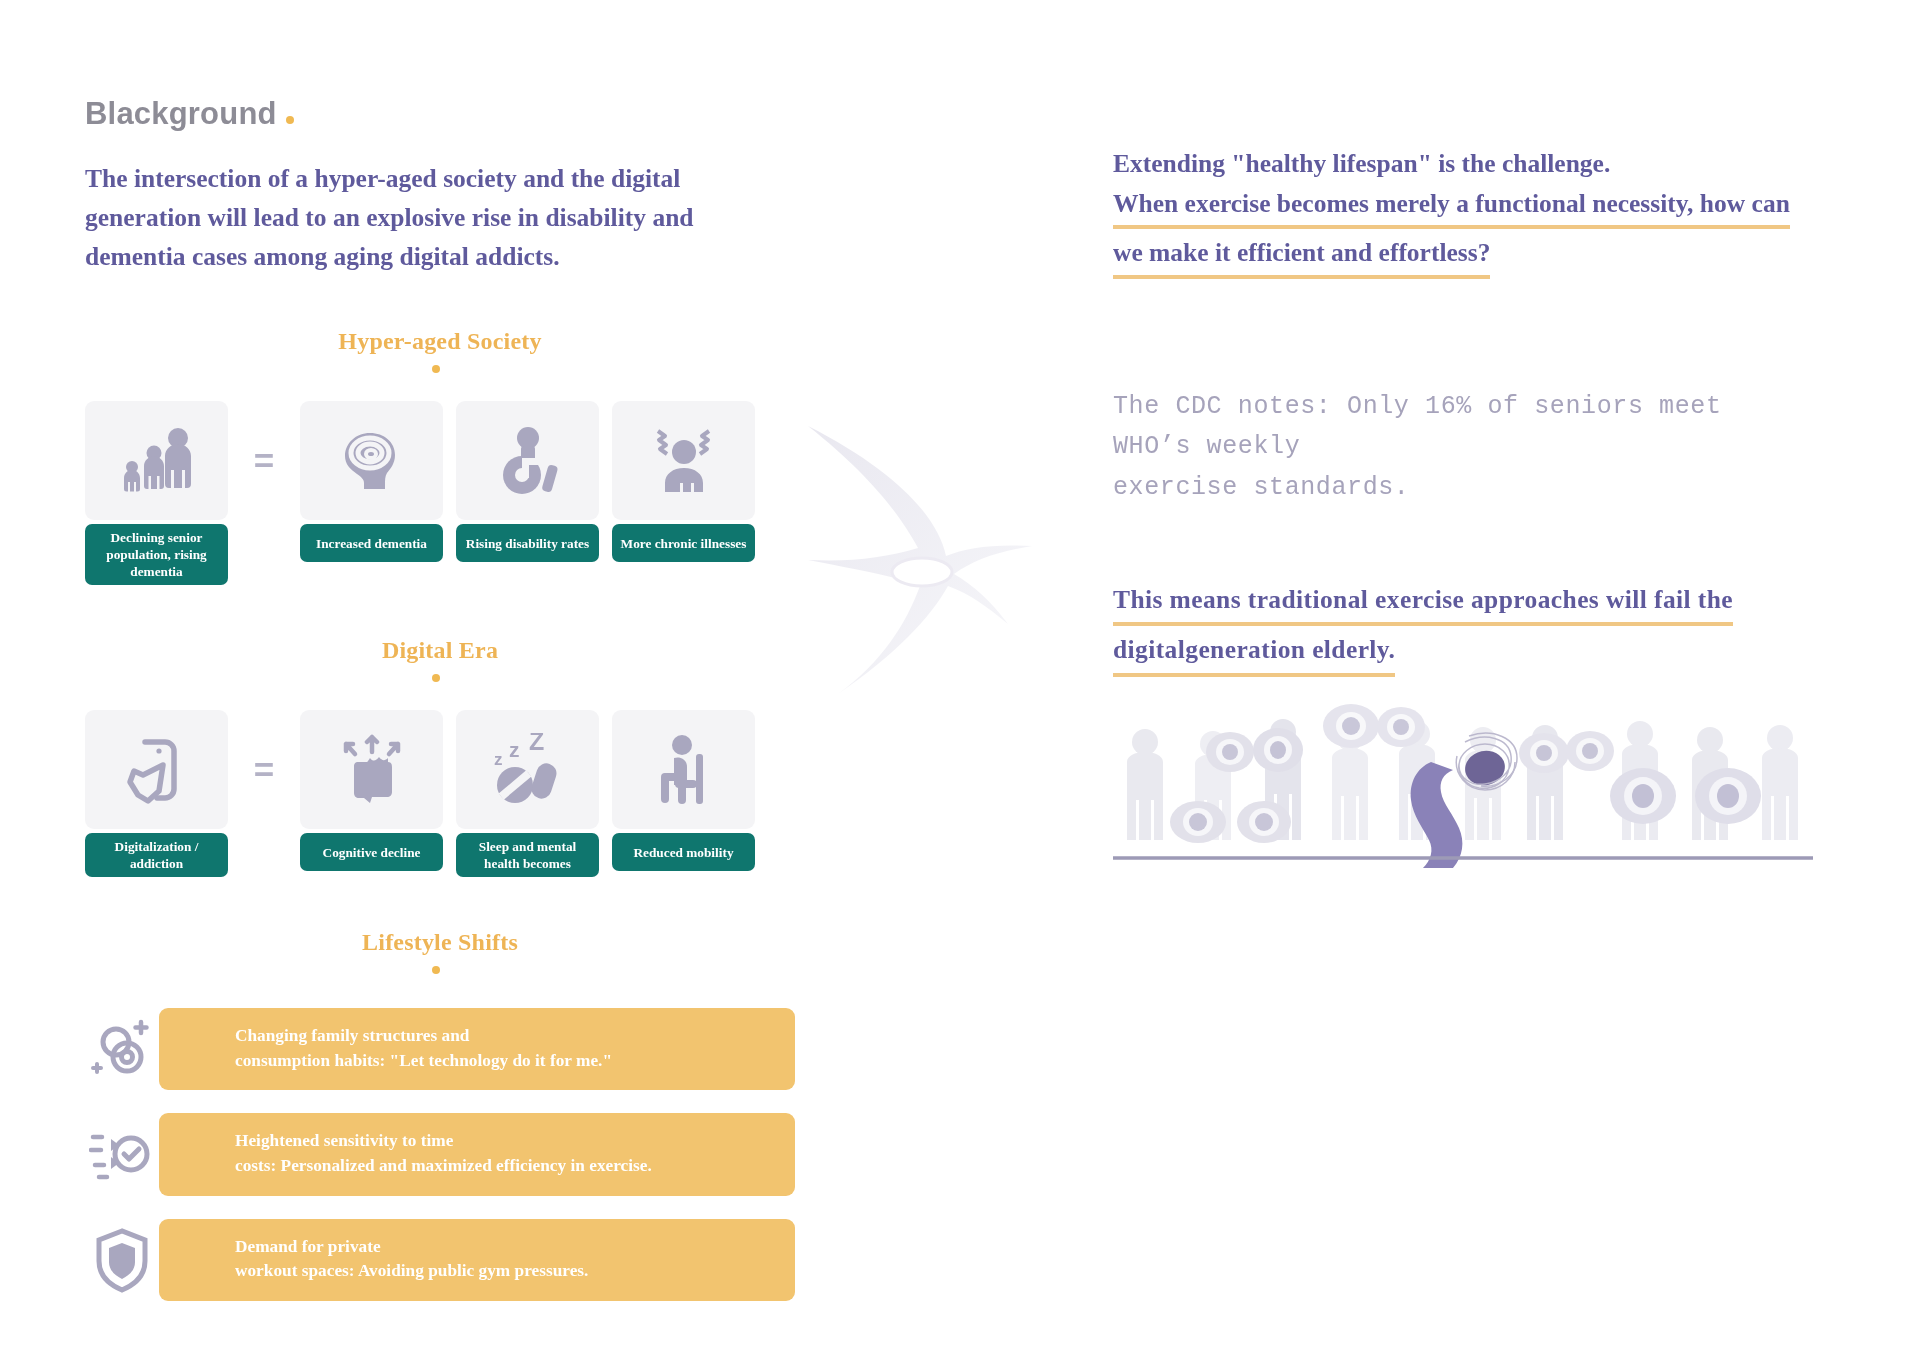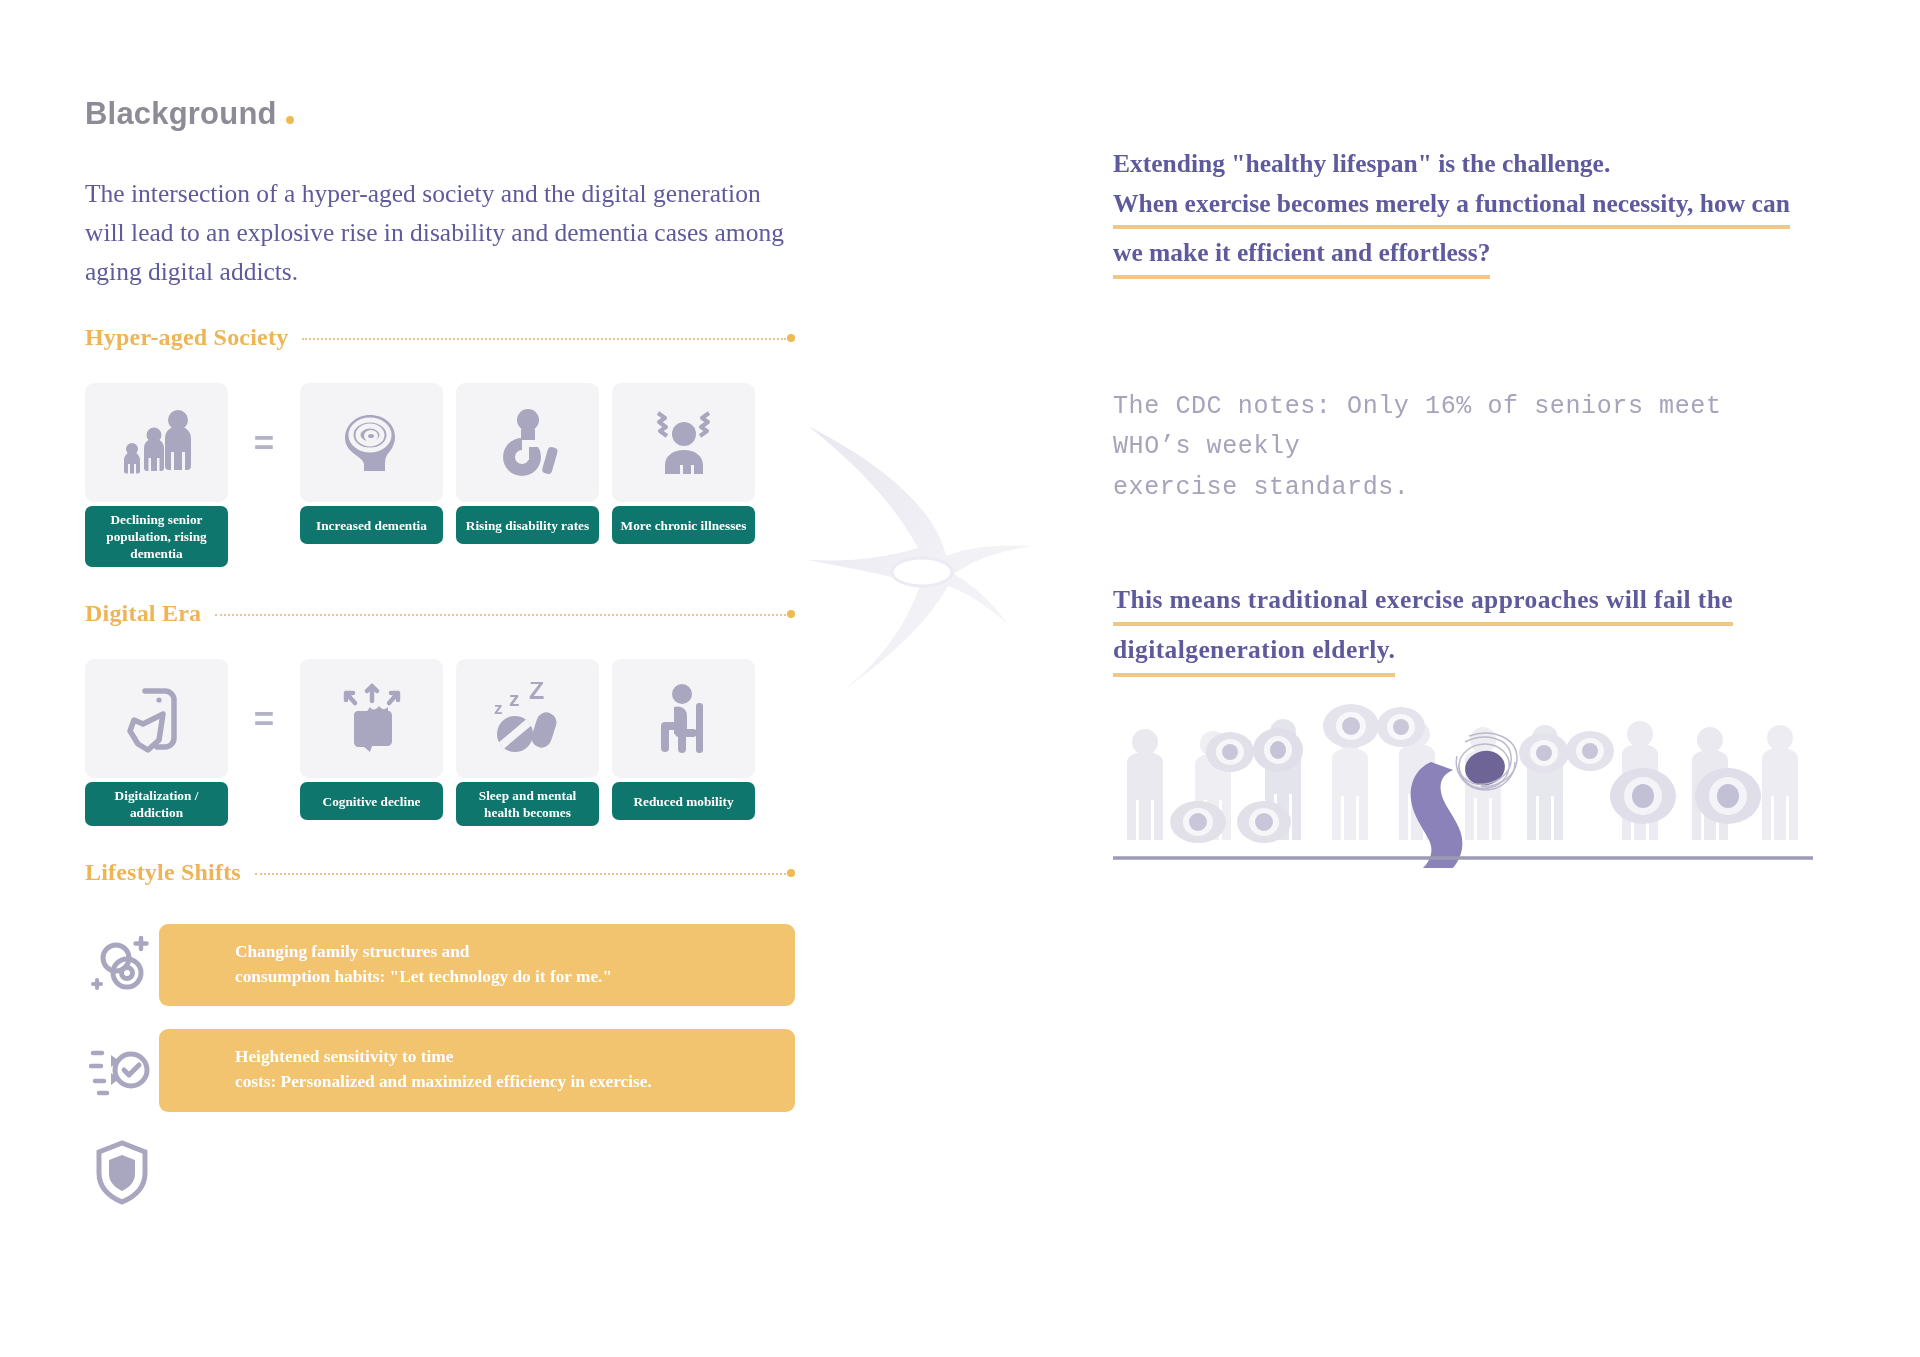--- a/index.html
+++ b/index.html
@@ -38,35 +38,36 @@
   }
   .sec-head .dot {
     display: inline-block;
     width: 8px; height: 8px;
     border-radius: 50%;
     background: #f0b952;
   }
 
   
   .lead {
-    margin-top: 43px;
-    font-family: "Liberation Serif", "DejaVu Serif", serif;
-    font-weight: normal;
+    margin-top: 28px;
+    font-family: "Liberation Serif", "DejaVu Serif", serif;
+    font-weight: bold;
     font-size: 25.5px;
     line-height: 1.52;
     color: #5f5a9c;
     max-width: 700px;
   }
 
   
   .cat-row {
     display: flex;
     align-items: center;
     gap: 14px;
-    margin-top: 33px;
+    margin-top: 52px;
+    flex-direction: column;
   }
   .cat-label {
     font-family: "Liberation Serif", "DejaVu Serif", serif;
     font-weight: bold;
     font-size: 24px;
     color: #eeb455;
     white-space: nowrap;
     letter-spacing: .2px;
   }
   .cat-rule {
@@ -409,20 +410,24 @@
           <span>costs: Personalized and maximized efficiency in exercise.</span>
         </div>
       </div>
 
       <div class="shift-item">
         <div class="shift-icon">
           <svg width="58" height="66" viewBox="0 0 58 66" fill="none" stroke="#a9a7bf" stroke-width="5">
             <path d="M29 4L6 13v21c0 15 11 24 23 29 12-5 23-14 23-29V13z"></path>
             <path d="M29 16L16 21v14c0 9 7 14 13 17 6-3 13-8 13-17V21z" fill="#a9a7bf" stroke="none"></path>
           </svg>
+        </div>
+        <div class="shift-box">
+          <span>Demand for private</span><br>
+          <span>workout spaces: Avoiding public gym pressures.</span>
         </div>
       </div>
 
     </div>
   </div>
 
   <div class="flourish">
     <svg width="260" height="280" viewBox="0 0 260 280">
       <defs>
         <linearGradient id="fg" x1="0" y1="0" x2="1" y2="1">

